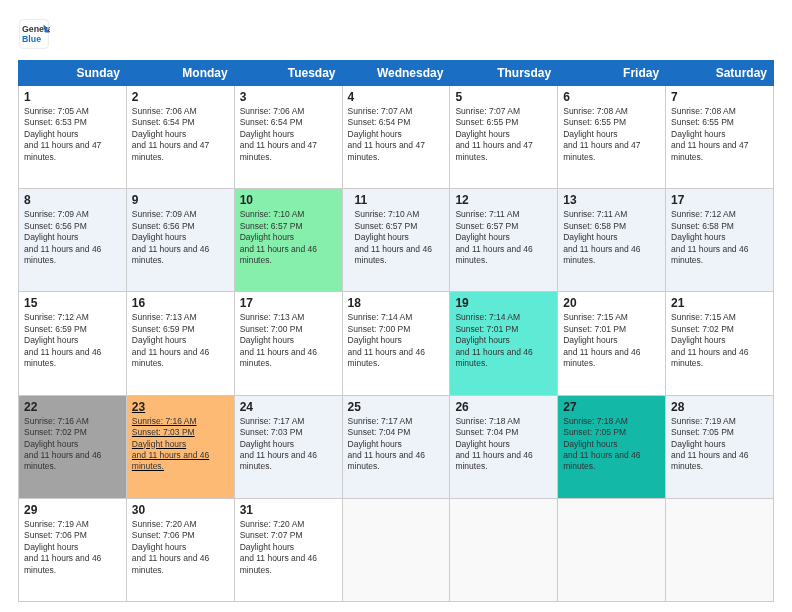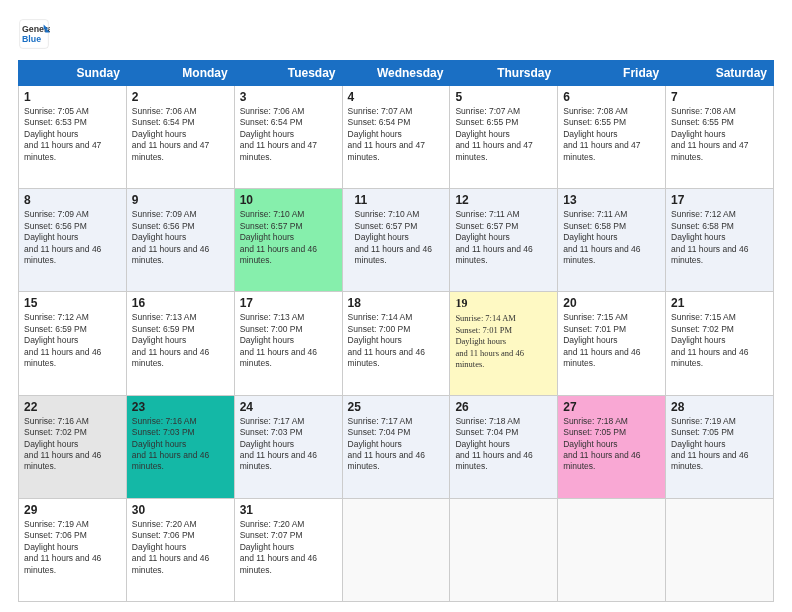--- a/index.html
+++ b/index.html
@@ -296,21 +296,21 @@
       </td>
           <td style="background: rgb(255, 255, 255);">
         <span class="day-num">18</span>
         <div class="day-info">
           <span>Sunrise: 7:14 AM</span><br>
           <span>Sunset: 7:00 PM</span><br>
           <span>Daylight hours</span><br>
           <span>and 11 hours and 46 minutes.</span>
         </div>
       </td>
-          <td style="background: #fef9c3; font-family: Liberation Serif, serif;">
+          <td style="background: #5eead4;">
         <span class="day-num">19</span>
         <div class="day-info">
           <span>Sunrise: 7:14 AM</span><br>
           <span>Sunset: 7:01 PM</span><br>
           <span>Daylight hours</span><br>
           <span>and 11 hours and 46 minutes.</span>
         </div>
       </td>
           <td style="background: rgb(255, 255, 255);">
         <span class="day-num">20</span>
@@ -325,30 +325,30 @@
         <span class="day-num">21</span>
         <div class="day-info">
           <span>Sunrise: 7:15 AM</span><br>
           <span>Sunset: 7:02 PM</span><br>
           <span>Daylight hours</span><br>
           <span>and 11 hours and 46 minutes.</span>
         </div>
       </td>
         </tr>
         <tr>
-          <td style="background: #e5e5e5;">
+          <td style="background: #a3a3a3;">
         <span class="day-num">22</span>
         <div class="day-info">
           <span>Sunrise: 7:16 AM</span><br>
           <span>Sunset: 7:02 PM</span><br>
           <span>Daylight hours</span><br>
           <span>and 11 hours and 46 minutes.</span>
         </div>
       </td>
-          <td style="background: #14b8a6;">
+          <td style="background: #fdba74; text-decoration: underline;">
         <span class="day-num">23</span>
         <div class="day-info">
           <span>Sunrise: 7:16 AM</span><br>
           <span>Sunset: 7:03 PM</span><br>
           <span>Daylight hours</span><br>
           <span>and 11 hours and 46 minutes.</span>
         </div>
       </td>
           <td style="background: rgb(238, 242, 249);">
         <span class="day-num">24</span>
@@ -370,21 +370,21 @@
       </td>
           <td style="background: rgb(238, 242, 249);">
         <span class="day-num">26</span>
         <div class="day-info">
           <span>Sunrise: 7:18 AM</span><br>
           <span>Sunset: 7:04 PM</span><br>
           <span>Daylight hours</span><br>
           <span>and 11 hours and 46 minutes.</span>
         </div>
       </td>
-          <td style="background: #f9a8d4; margin-top: 36px;">
+          <td style="background: #14b8a6; margin-top: 36px;">
         <span class="day-num">27</span>
         <div class="day-info">
           <span>Sunrise: 7:18 AM</span><br>
           <span>Sunset: 7:05 PM</span><br>
           <span>Daylight hours</span><br>
           <span>and 11 hours and 46 minutes.</span>
         </div>
       </td>
           <td style="background: rgb(238, 242, 249);">
         <span class="day-num">28</span>

